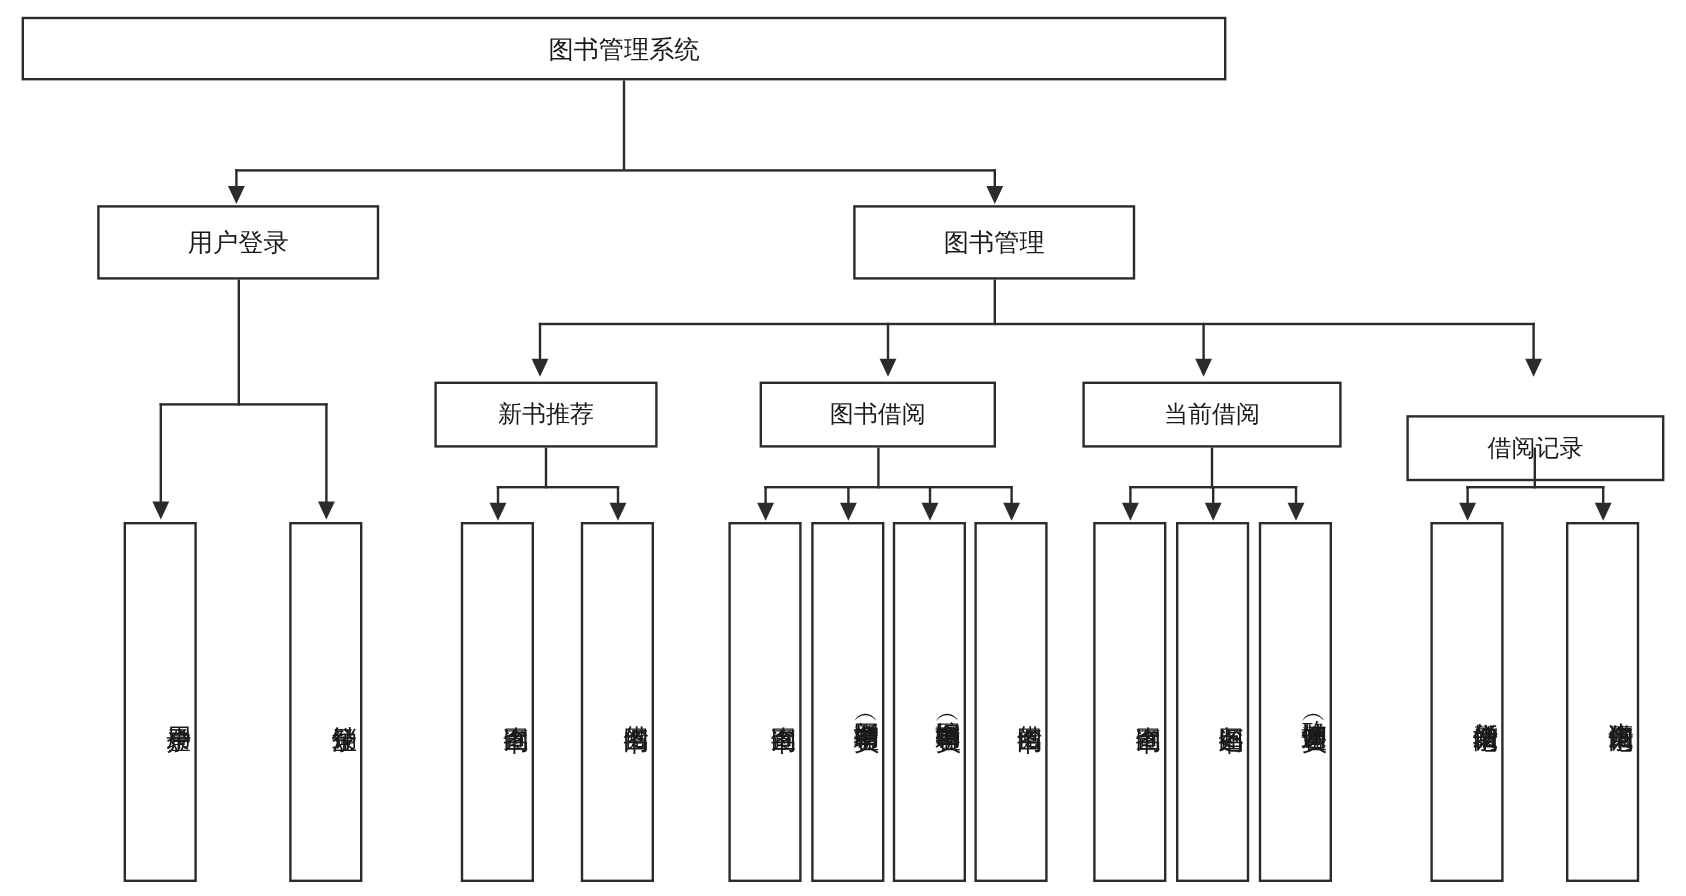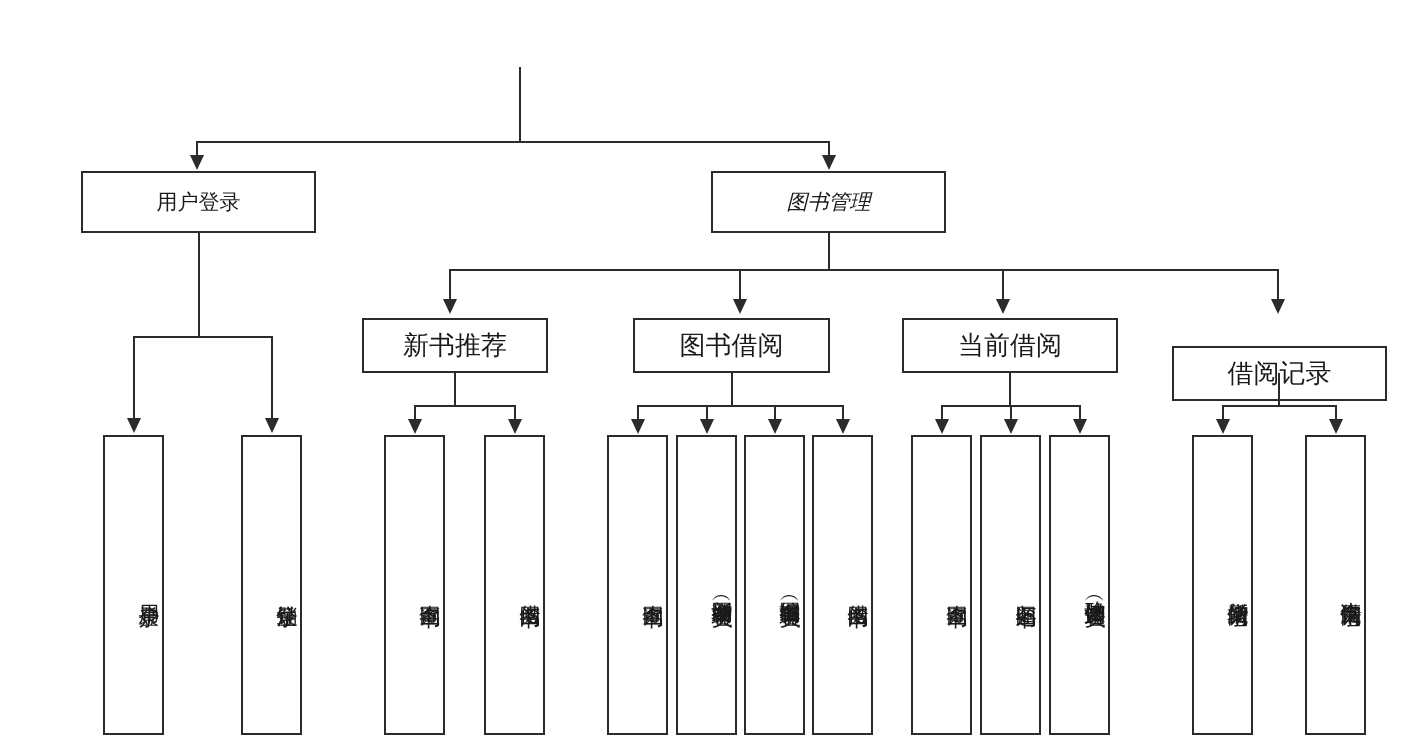--- a/index.html
+++ b/index.html
@@ -27,21 +27,21 @@
     justify-content: center;
     color: #1a1a1a;
   }
   .node-root {
     font-size: 21px;
   }
   .node-l2 {
     font-size: 21px;
   }
   .node-l3 {
-    font-size: 26px;
+    font-size: 20px;
   }
   .node-leaf {
     font-size: 21px;
     writing-mode: vertical-rl;
     text-orientation: upright;
     align-items: flex-start;
     justify-content: center;
     padding-top: 10px;
     line-height: 1.32;
     letter-spacing: 1px;
@@ -75,30 +75,31 @@
     color: #b9b9b9;
     white-space: nowrap;
     letter-spacing: 0.5px;
   }
 </style>
 </head>
 <body>
 
 <div id="canvas">
 
+  <div class="node node-root" style="left:18px; top:14px; width:1004px; height:53px;">图书管理系统</div>
 
   <div class="conn conn-v" style="left:519px; top:67px; width:2px; height:75px;"></div>
   <div class="conn conn-h" style="left:196px; top:141px; width:634px; height:2px;"></div>
   <div class="conn conn-v" style="left:196px; top:141px; width:2px; height:16px;"></div>
   <div class="arrow" style="left:190px; top:155px;"></div>
   <div class="conn conn-v" style="left:828px; top:141px; width:2px; height:16px;"></div>
   <div class="arrow" style="left:822px; top:155px;"></div>
 
   <div class="node node-l2" style="left:81px; top:171px; width:235px; height:62px;">用户登录</div>
-  <div class="node node-l2" style="left:711px; top:171px; width:235px; height:62px;font-style:italic;">图书管理</div>
+  <div class="node node-l2" style="left:711px; top:171px; width:235px; height:62px;">图书管理</div>
 
   <div class="conn conn-v" style="left:198px; top:233px; width:2px; height:105px;"></div>
   <div class="conn conn-h" style="left:133px; top:336px; width:140px; height:2px;"></div>
   <div class="conn conn-v" style="left:133px; top:336px; width:2px; height:84px;"></div>
   <div class="arrow" style="left:127px; top:418px;"></div>
   <div class="conn conn-v" style="left:271px; top:336px; width:2px; height:84px;"></div>
   <div class="arrow" style="left:265px; top:418px;"></div>
 
   <div class="conn conn-v" style="left:828px; top:233px; width:2px; height:38px;"></div>
   <div class="conn conn-h" style="left:449px; top:269px; width:830px; height:2px;"></div>

